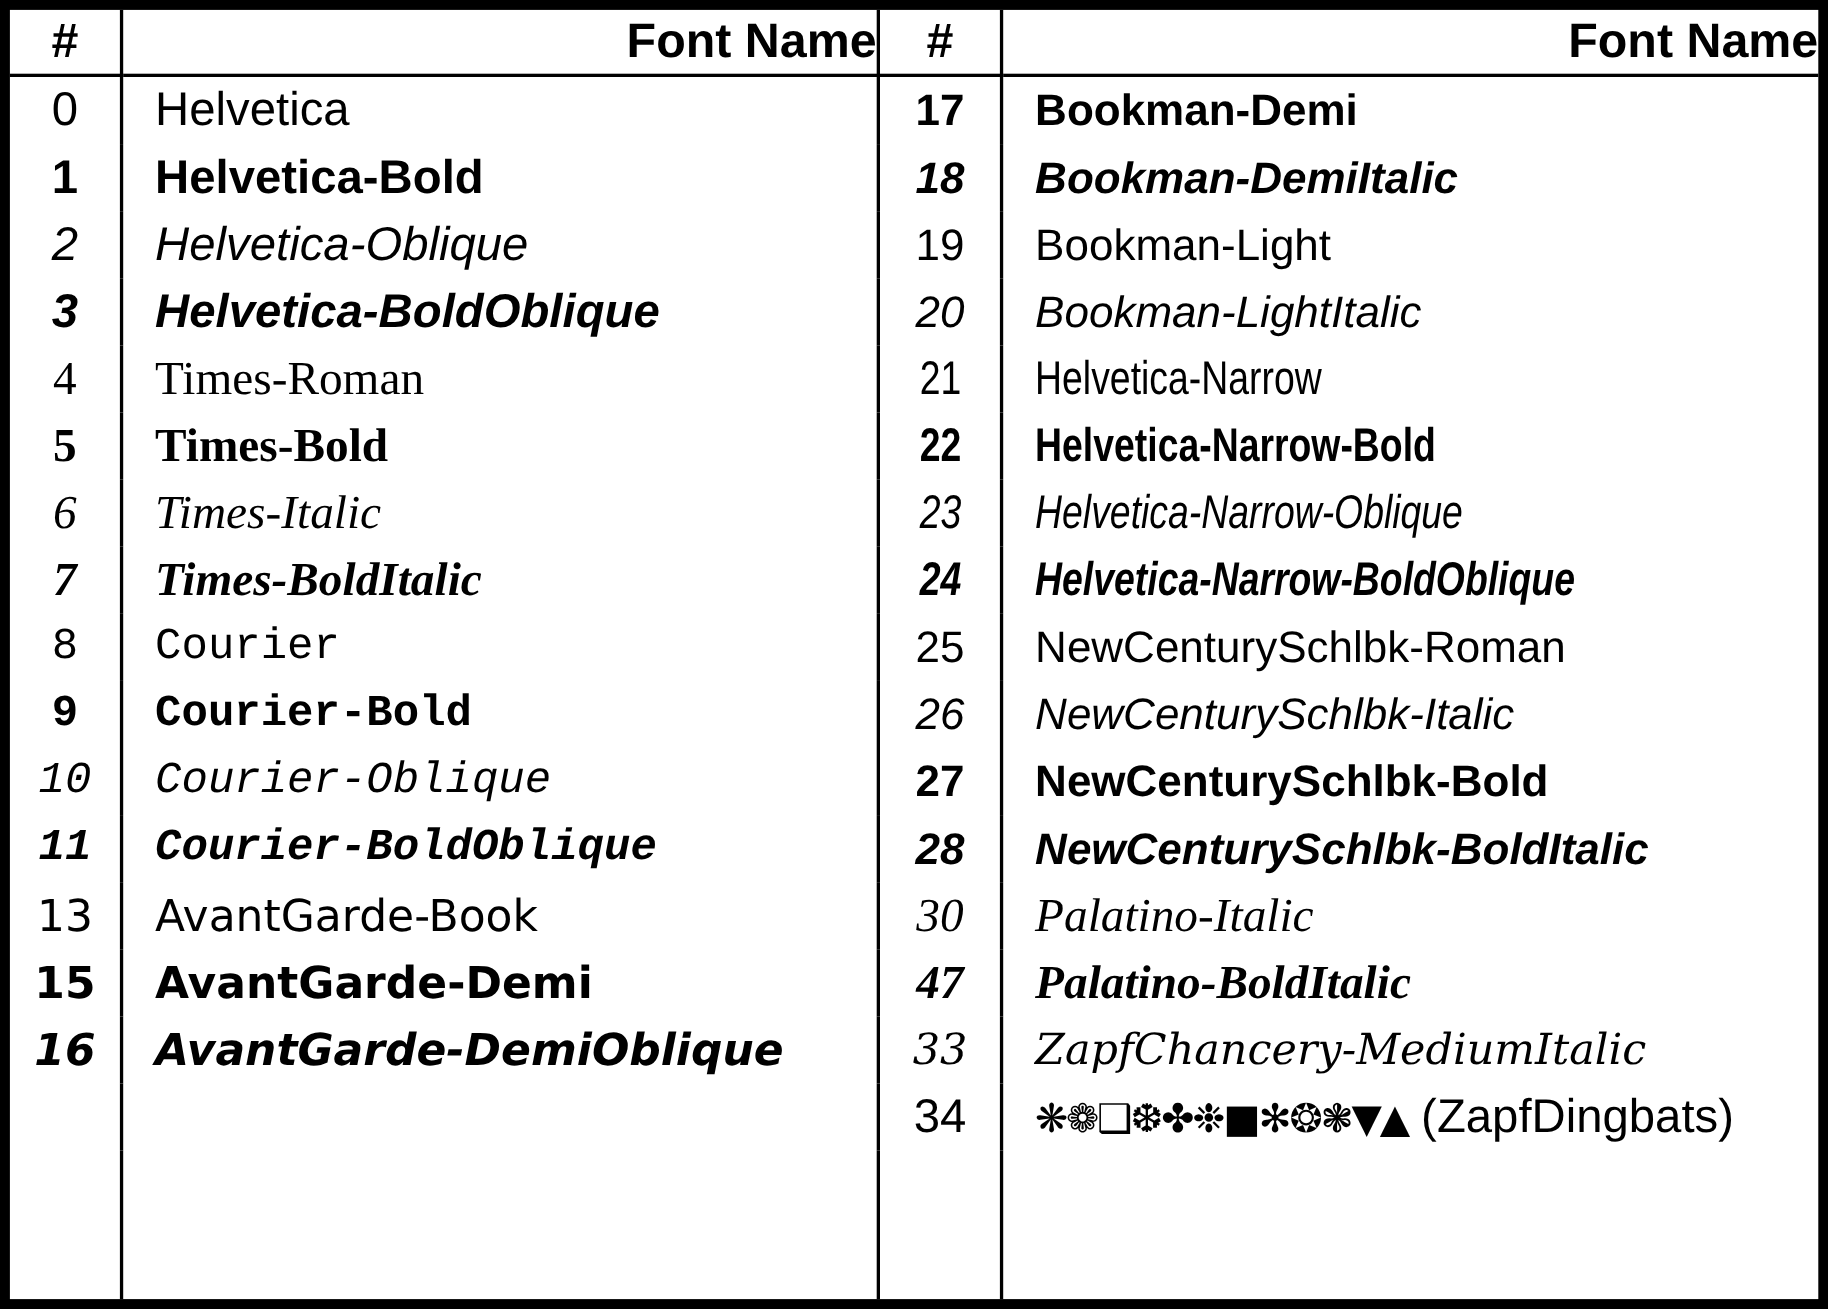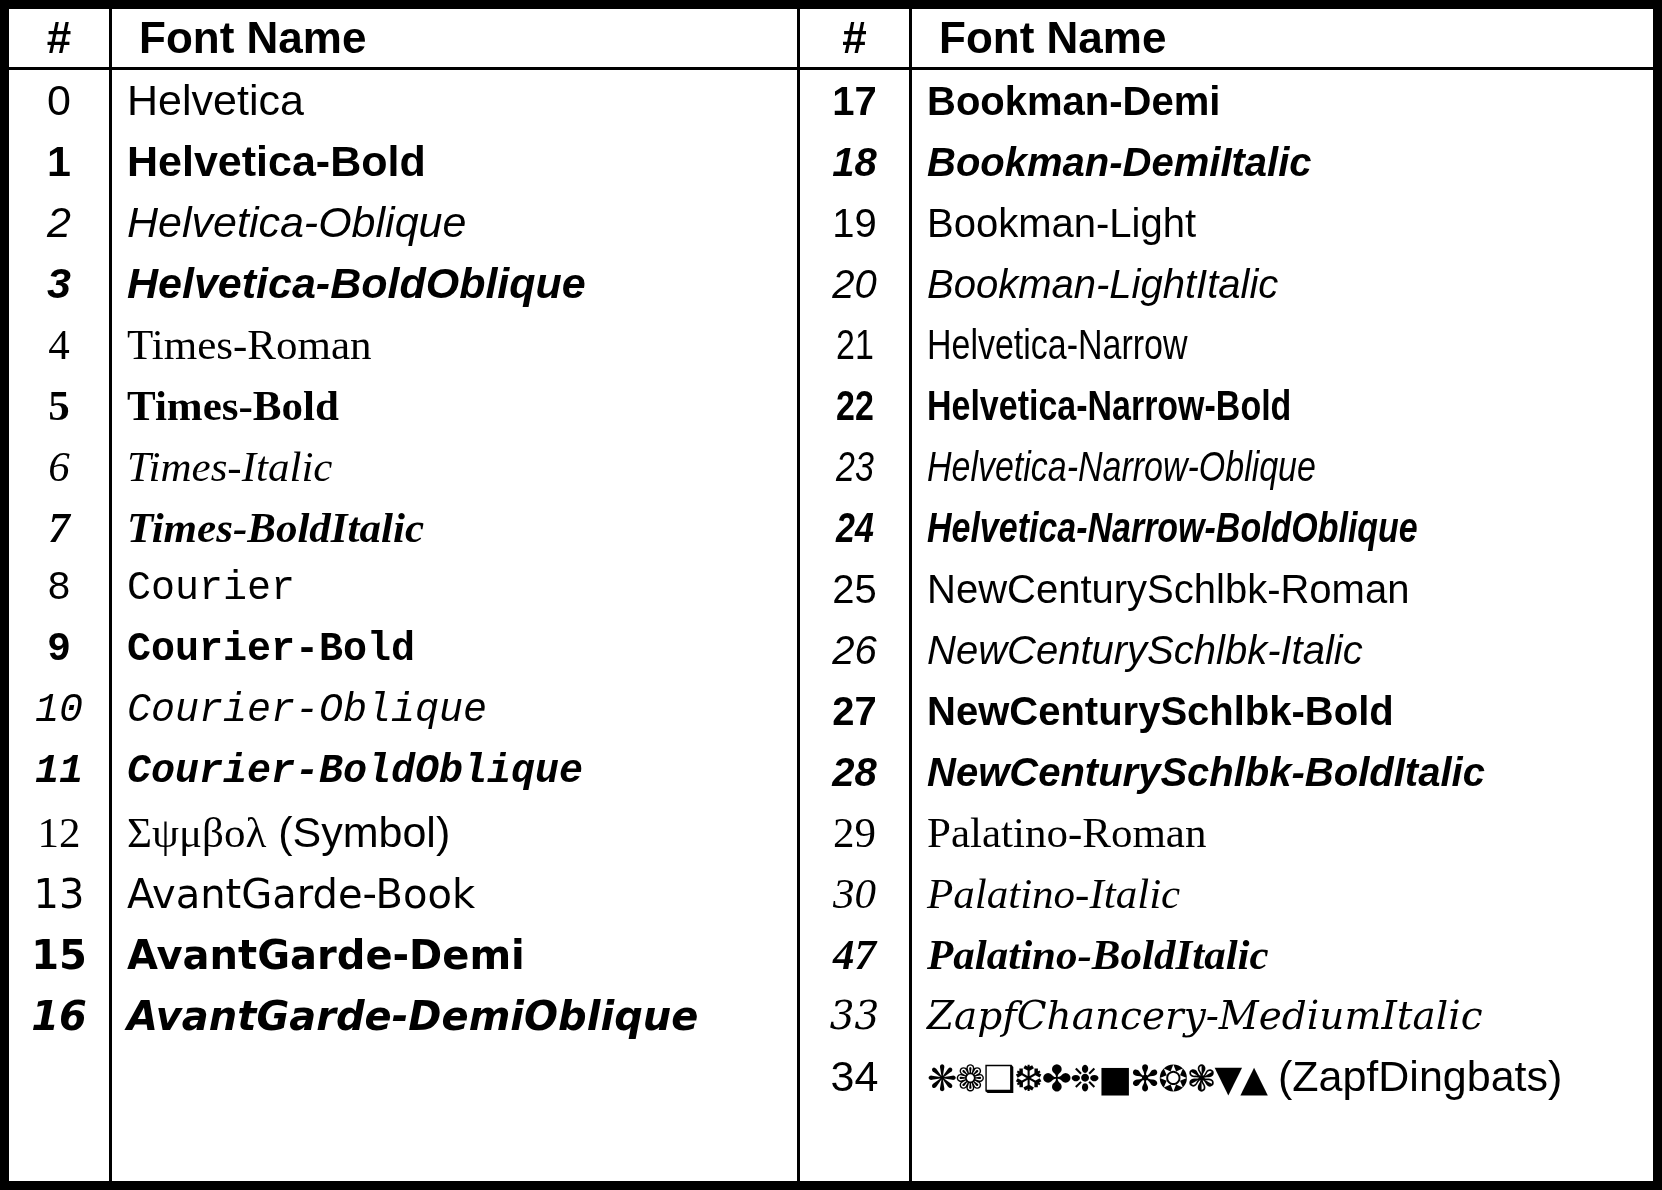--- a/index.html
+++ b/index.html
@@ -22,23 +22,23 @@
   }
   thead th{
     height:58px;
     border-bottom:3px solid #000;
     font-weight:bold;font-size:44px;
     font-family:"Liberation Sans", sans-serif;
   }
   tbody td{height:61px;font-size:43px;line-height:1;}
   tr.filler td{height:auto;}
   .c-num{text-align:center;border-right:3px solid #000;}
-  .c-name{text-align:left;padding-left:15px;}
+  .c-name{text-align:left;padding-left:29px;}
   .c-name.mid{border-right:3px solid #000;}
-  th.c-name{padding-left:27px;}
+  th.c-name{padding-left:27px;text-align:right;}
 
   
   .f-sans{font-family:"Liberation Sans", sans-serif;}
   .f-serif{font-family:"Liberation Serif", serif;}
   .f-mono{font-family:"Liberation Mono", monospace;font-size:40px;}
   .f-avant{font-family:"DejaVu Sans", sans-serif;font-size:40px;}
   .f-slab{font-family:Liberation Sans, sans-serif;font-size:40px;}
   .f-narrow{font-family:"Liberation Sans", sans-serif;}
   .f-narrow .txt{display:inline-block;transform:scaleX(0.79);transform-origin:left center;}
   .c-num.f-narrow .txt{transform-origin:center center;}
@@ -134,26 +134,20 @@
           <td class="c-num f-slab b"><span class="txt">27</span></td>
           <td class="c-name f-slab b"><span class="txt">NewCenturySchlbk-Bold</span></td>
         </tr>
         <tr>
           <td class="c-num f-mono b i"><span class="txt">11</span></td>
           <td class="c-name mid f-mono b i"><span class="txt">Courier-BoldOblique</span></td>
           <td class="c-num f-slab b i"><span class="txt">28</span></td>
           <td class="c-name f-slab b i"><span class="txt">NewCenturySchlbk-BoldItalic</span></td>
         </tr>
         <tr>
-          <td class="c-num f-serif"><span class="txt">12</span></td>
-          <td class="c-name mid f-serif"><span class="txt">Σψμβολ</span><span class="suffix"> (Symbol)</span></td>
-          <td class="c-num f-serif"><span class="txt">29</span></td>
-          <td class="c-name f-serif"><span class="txt">Palatino-Roman</span></td>
-        </tr>
-        <tr>
           <td class="c-num f-avant"><span class="txt">13</span></td>
           <td class="c-name mid f-avant"><span class="txt">AvantGarde-Book</span></td>
           <td class="c-num f-serif i"><span class="txt">30</span></td>
           <td class="c-name f-serif i"><span class="txt">Palatino-Italic</span></td>
         </tr>
         <tr>
           <td class="c-num f-avant b"><span class="txt">15</span></td>
           <td class="c-name mid f-avant b"><span class="txt">AvantGarde-Demi</span></td>
           <td class="c-num f-serif b i"><span class="txt">47</span></td>
           <td class="c-name f-serif b i"><span class="txt">Palatino-BoldItalic</span></td>

